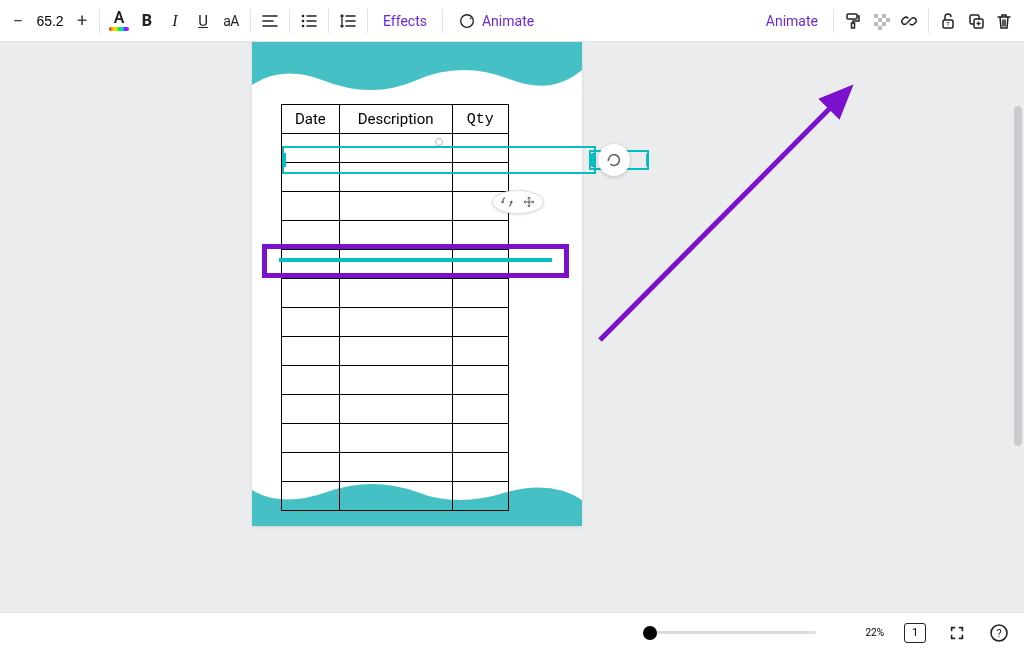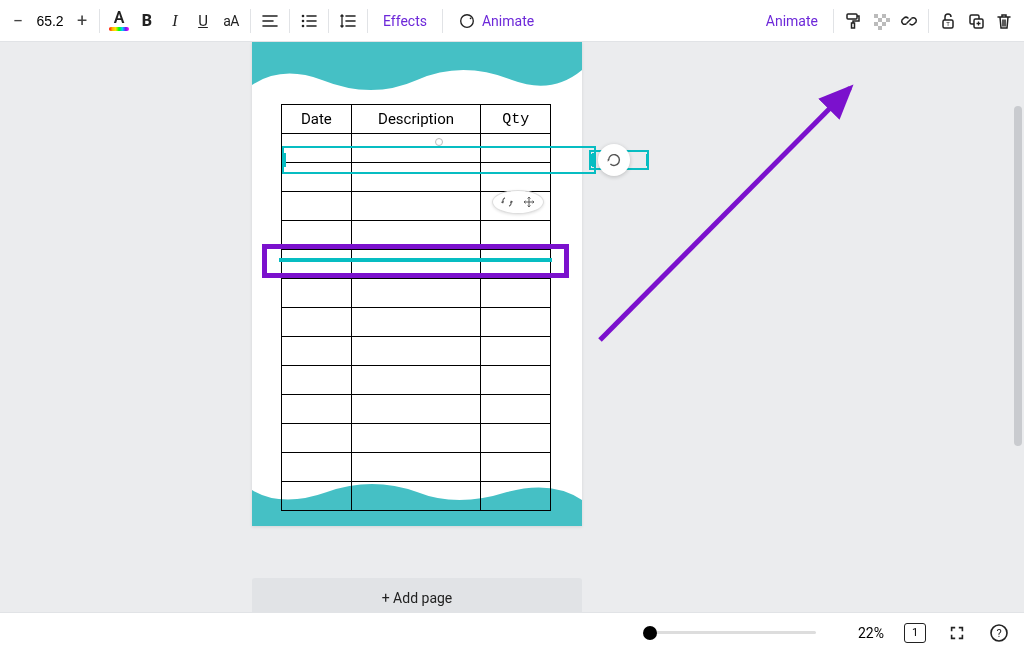--- a/index.html
+++ b/index.html
@@ -23,21 +23,21 @@
 .italic-l { font-style: italic; font-family: Georgia, serif; font-size: 16px; }
 .under-l { text-decoration: underline; font-size: 15px; }
 .case-l { font-size: 14px; letter-spacing: -0.5px; }
 
 .canvas-area { position: absolute; top: 42px; left: 0; right: 0; bottom: 40px; overflow: hidden; }
 
 .page { position: absolute; left: 252px; top: 0; width: 330px; height: 484px; background: #fff; box-shadow: 0 1px 3px rgba(0,0,0,0.1); }
 .wave-top { position: absolute; top: -2px; left: 0; width: 100%; height: 58px; }
 .wave-bottom { position: absolute; bottom: 0; left: 0; width: 100%; height: 46px; }
 
-.table { position: absolute; left: 29px; top: 62px; width: 270px; border-collapse: collapse; }
+.table { position: absolute; left: 29px; top: 62px; width: 228px; border-collapse: collapse; }
 .table td { border: 1px solid #000; height: 29px; font-size: 15px; text-align: center; }
 .table td.h { font-size: 15px; }
 
 .header-selection { position: absolute; left: 282px; top: 104px; width: 314px; height: 28px; border: 2px solid #07bdc2; }
 .header-selection .handle-l { position: absolute; left: -2px; top: 50%; transform: translateY(-50%); width: 4px; height: 14px; background: #07bdc2; }
 .header-selection .handle-r { position: absolute; right: -2px; top: 50%; transform: translateY(-50%); width: 4px; height: 14px; background: #07bdc2; }
 .small-selection { position: absolute; left: 589px; top: 108px; width: 60px; height: 20px; border: 2px solid #07bdc2; }
 .small-selection .sh { position: absolute; top: 50%; transform: translateY(-50%); width: 3px; height: 12px; background: #07bdc2; }
 .small-selection .sh.l { left: -2px; }
 .small-selection .sh.r { right: -2px; }
@@ -53,21 +53,21 @@
 .teal-inner { position: absolute; left: 12px; top: 9px; right: 12px; height: 4px; border-top: 2px solid #07bdc2; border-bottom: 2px solid #07bdc2; }
 
 .arrow { position: absolute; right: 84px; top: 38px; pointer-events: none; }
 
 .add-page-btn { position: absolute; left: 252px; top: 536px; width: 330px; height: 40px; background: #e1e3e6; display: flex; align-items: center; justify-content: center; font-size: 14px; color: #222; cursor: pointer; border-radius: 3px; }
 
 .status-bar { position: absolute; bottom: 0; left: 0; right: 0; height: 40px; background: #fff; border-top: 1px solid #e1e3e6; display: flex; align-items: center; padding: 0 14px; gap: 20px; }
 .zoom-slider { position: absolute; left: 646px; display: flex; align-items: center; }
 .zoom-slider .rail { width: 170px; height: 3px; background: #ddd; border-radius: 2px; position: relative; }
 .zoom-slider .thumb { position: absolute; left: 4px; top: 50%; transform: translate(-50%,-50%); width: 14px; height: 14px; background: #000; border-radius: 50%; }
-.zoom-pct { margin-left: auto; font-size: 14px; }
+.zoom-pct { margin-left: auto; font-size: 10px; }
 .sb-icon { width: 22px; height: 22px; display: flex; align-items: center; justify-content: center; cursor: pointer; }
 .page-ind { border: 1.5px solid #222; width: 22px; height: 20px; font-size: 11px; display: flex; align-items: center; justify-content: center; border-radius: 3px; }
 
 .vscroll { position: absolute; right: 2px; top: 48px; bottom: 45px; width: 8px; }
 .vscroll .vthumb { position: absolute; top: 58px; width: 8px; height: 340px; background: #c9cbcf; border-radius: 4px; }
 
 </style>
 </head>
 <body>
 
@@ -298,21 +298,20 @@
 
   <svg class="arrow" width="380" height="290">
     <defs>
       <marker id="ah" markerWidth="8" markerHeight="8" refX="6" refY="3" orient="auto">
         <path d="M0 0 L7 3 L0 6 z" fill="#7b11cd"></path>
       </marker>
     </defs>
     <line x1="40" y1="260" x2="290" y2="8" stroke="#7b11cd" stroke-width="5" marker-end="url(#ah)"></line>
   </svg>
 
-  <div class="add-page-btn">+ Add page</div>
 
 </div>
 
 <div class="vscroll">
   <div class="vthumb"></div>
 </div>
 
 <div class="status-bar">
   <div class="zoom-slider">
     <div class="rail">

